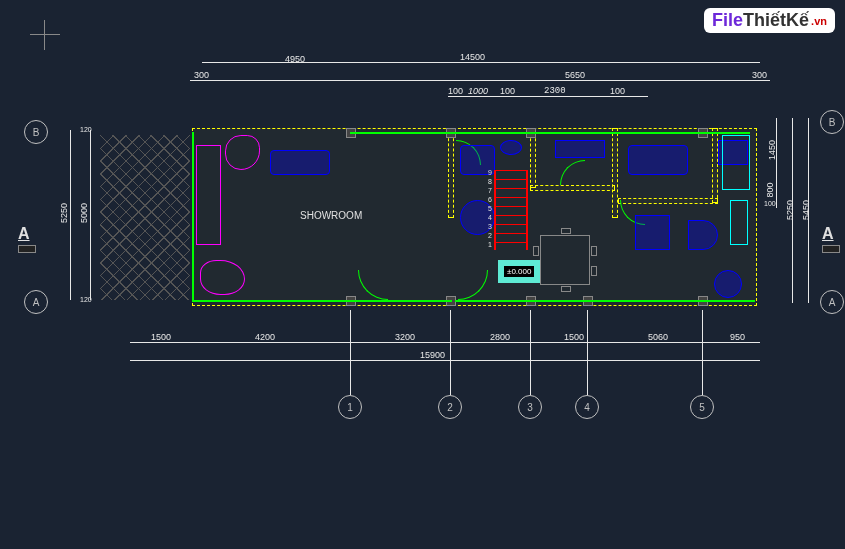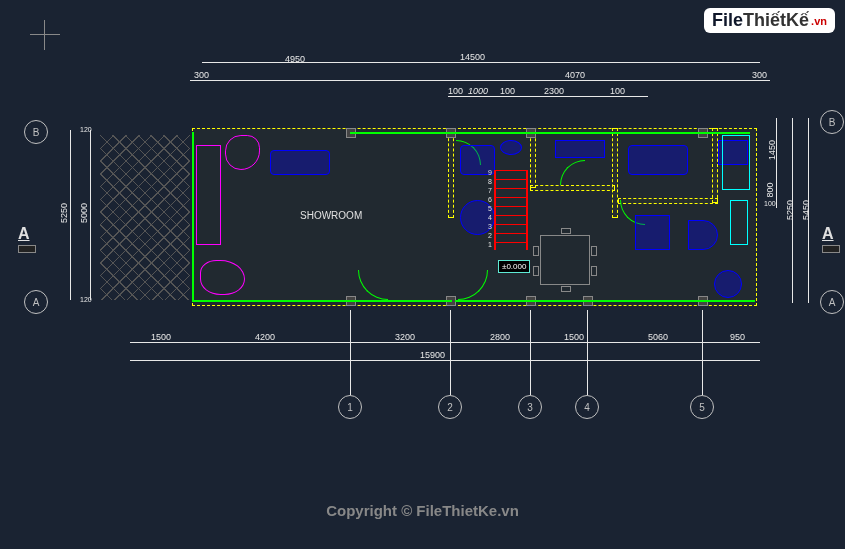--- a/index.html
+++ b/index.html
@@ -65,21 +65,21 @@
   .stair-step {
     position: absolute;
     border-top: 1px solid #ff0000;
     width: 30px;
   }
   .level-marker {
     position: absolute;
     color: #fff;
     font-size: 8px;
     background: #000;
-    border: 1px solid #5eead4;
+    border: 6px solid #5eead4;
     padding: 1px 3px;
   }
   .section-mark {
     position: absolute;
   }
   .section-mark .letter {
     color: #e0e0e0;
     font-size: 16px;
     font-weight: bold;
     text-decoration: underline;
@@ -106,21 +106,21 @@
     right: 10px;
     top: 8px;
     display: flex;
     align-items: center;
     background: #fff;
     border-radius: 6px;
     padding: 2px 8px;
     font-weight: bold;
     font-size: 18px;
   }
-  .logo .f { color: #0f172a; }
+  .logo .f { color: #6d28d9; }
   .logo .t { color: #333; }
   .logo .vn { color: #c00; font-size: 11px; margin-left:2px; }
   .hatch {
     position: absolute;
     background: repeating-linear-gradient(
       45deg,
       transparent,
       transparent 8px,
       #555 8px,
       #555 9px
@@ -187,28 +187,28 @@
       <span class="t">ThiếtKế</span>
       <span class="vn">.vn</span>
   </div>
 
   <div class="dim-line dim-line-h" style="left:202px;top:62px;width:558px;"></div>
   <div class="dim-text" style="left:460px;top:52px;">14500</div>
 
   <div class="dim-line dim-line-h" style="left:190px;top:80px;width:580px;"></div>
   <div class="dim-text" style="left:194px;top:70px;">300</div>
   <div class="dim-text" style="left:285px;top:54px;">4950</div>
-  <div class="dim-text" style="left:565px;top:70px;">4070</div>
+  <div class="dim-text" style="left:565px;top:70px;">5650</div>
   <div class="dim-text" style="left:752px;top:70px;">300</div>
 
   <div class="dim-line dim-line-h" style="left:448px;top:96px;width:200px;"></div>
   <div class="dim-text" style="left:448px;top:86px;">100</div>
   <div class="dim-text" style="left:468px;top:86px;font-style:italic;">1000</div>
   <div class="dim-text" style="left:500px;top:86px;">100</div>
-  <div class="dim-text" style="left:544px;top:86px;">2300</div>
+  <div class="dim-text" style="left:544px;top:86px;font-family:Liberation Mono, monospace;">2300</div>
   <div class="dim-text" style="left:610px;top:86px;">100</div>
 
   <div class="dim-line dim-line-v" style="left:70px;top:130px;height:170px;"></div>
   <div class="dim-text dim-text-v" style="left:54px;top:208px;">5250</div>
 
   <div class="dim-line dim-line-v" style="left:90px;top:130px;height:170px;"></div>
   <div class="dim-text dim-text-v" style="left:74px;top:208px;">5000</div>
   <div class="dim-text" style="left:80px;top:126px;font-size:7px;">120</div>
   <div class="dim-text" style="left:80px;top:296px;font-size:7px;">120</div>
 
@@ -360,15 +360,14 @@
 
   <div class="section-mark" style="left:18px;top:225px;">
     <div class="letter">A</div>
     <div style="width:18px;height:8px;background:#222;border:1px solid #888;margin-top:2px;"></div>
   </div>
   <div class="section-mark" style="left:822px;top:225px;">
     <div class="letter">A</div>
     <div style="width:18px;height:8px;background:#222;border:1px solid #888;margin-top:2px;"></div>
   </div>
 
-  <div class="copyright" style="top:502px;">Copyright © FileThietKe.vn</div>
 
 </div>
 
 </body></html>

